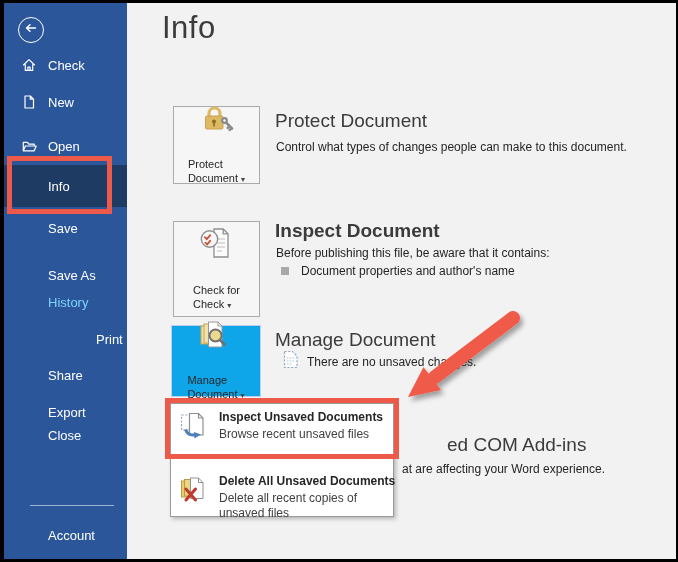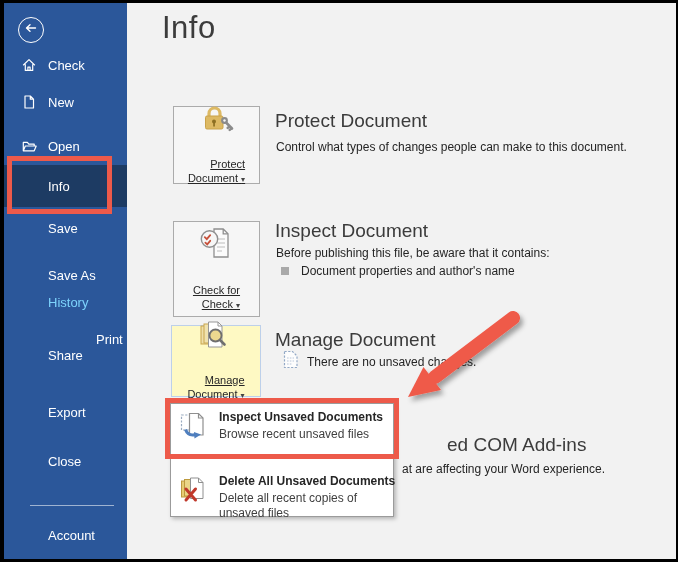--- a/index.html
+++ b/index.html
@@ -18,30 +18,30 @@
   .nav-item.selected-row { height:42px; background:#1d3b63; }
   .nav-item.disabled { color:#7dd3fc; }
   .side-divider { position:absolute; left:26px; top:502px; width:84px; height:0; border-top:1px solid rgba(255,255,255,0.55); }
 
   
   .main { position:absolute; left:127px; top:3px; width:549px; height:556px; background:#f2f2f2; }
   .page-title { position:absolute; left:162px; top:10px; font-size:31px; font-weight:300; color:#3c3c3c; letter-spacing:0.5px; }
 
   .big-btn { position:absolute; width:87px; border:1px solid #ababab; background:#f6f6f6;
              display:flex; flex-direction:column; align-items:center; justify-content:center; }
-  .big-btn .btn-label { font-size:11px; color:#262626; text-align:right; line-height:14px; margin-top:19px;text-decoration:underline; }
+  .big-btn .btn-label { font-size:11px; color:#262626; text-align:left; line-height:14px; margin-top:19px; }
   .big-btn .caret { font-size:8px; color:#444; }
   .btn-protect { left:173px; top:106px; height:78px; }
   .btn-inspect { left:173px; top:221px; height:96px; }
-  .btn-manage  { left:171px; top:325px; height:72px; width:90px; background:#fef9c3; border:1px solid #bdd0ea; }
+  .btn-manage  { left:171px; top:325px; height:72px; width:90px; background:#0ea5e9; border:1px solid #bdd0ea; }
 
   .sec-heading { position:absolute; font-size:19px; font-weight:300; color:#3b3b3b; white-space:nowrap; }
   .sec-desc    { position:absolute; font-size:12px; color:#252525; white-space:nowrap; }
   .h-protect { left:275px; top:110px; } .d-protect { left:276px; top:140px; }
-  .h-inspect { left:275px; top:220px; } .d-inspect { left:276px; top:246px; }
+  .h-inspect { left:275px; top:220px;font-weight:bold; } .d-inspect { left:276px; top:246px; }
   .bullet-row { position:absolute; left:281px; top:264px; display:flex; align-items:center; }
   .bullet-sq { width:8px; height:8px; background:#a9a9a9; margin-right:12px; }
   .bullet-text { font-size:12px; color:#252525; white-space:nowrap; }
   .h-manage { left:275px; top:329px; }
   .status-row { position:absolute; left:283px; top:350px; display:flex; align-items:center; }
   .status-row .st-icon { margin-right:8px; }
   .status-text { font-size:12px; color:#252525; white-space:nowrap; }
 
   .h-partial { left:399px; top:434px;padding-left:48px; }
   .d-partial { left:402px; top:462px; }
@@ -116,29 +116,29 @@
     </div>
 
     <div class="nav-item disabled" style="top:286px;">
       <span class="nav-label">History</span>
     </div>
 
     <div class="nav-item" style="top:323px;margin-left:48px;">
       <span class="nav-label">Print</span>
     </div>
 
-    <div class="nav-item" style="top:339px;">
+    <div class="nav-item" style="top:359px;">
       <span class="nav-label">Share</span>
     </div>
 
     <div class="nav-item" style="top:396px;">
       <span class="nav-label">Export</span>
     </div>
 
-    <div class="nav-item" style="top:445px;">
+    <div class="nav-item" style="top:419px;">
       <span class="nav-label">Close</span>
     </div>
 
     <div class="side-divider"></div>
 
     <div class="nav-item" style="top:519px;">
       <span class="nav-label">Account</span>
     </div>
   </div>
 

